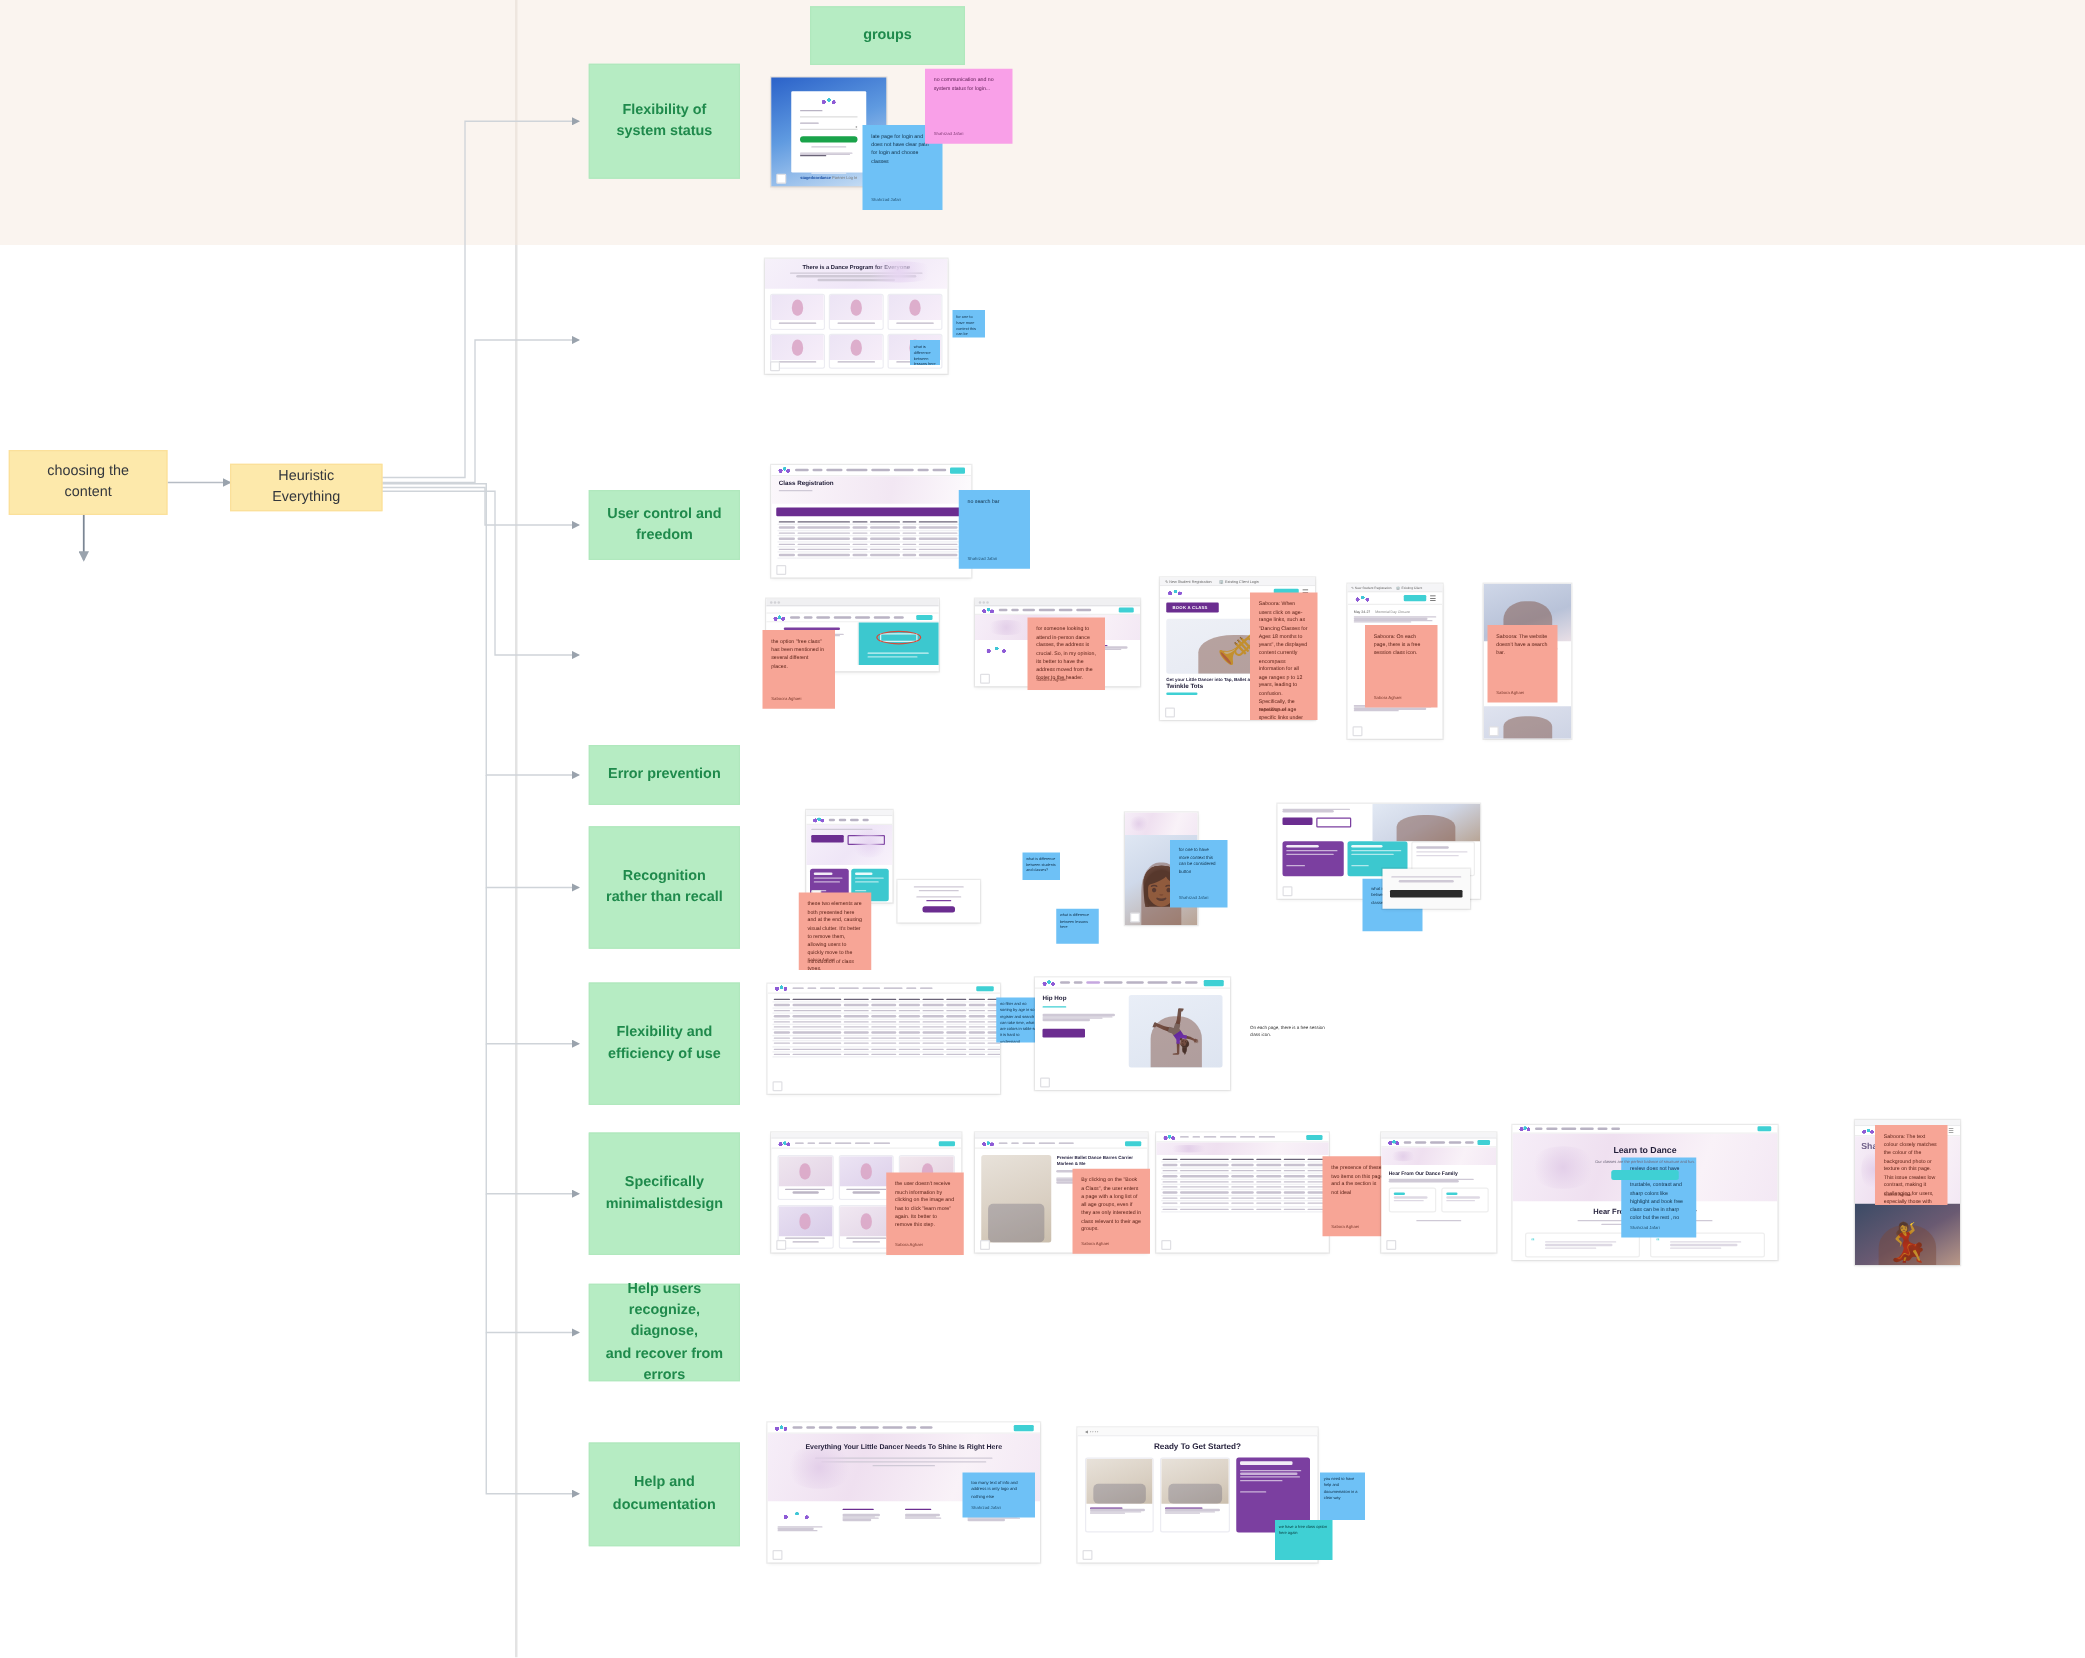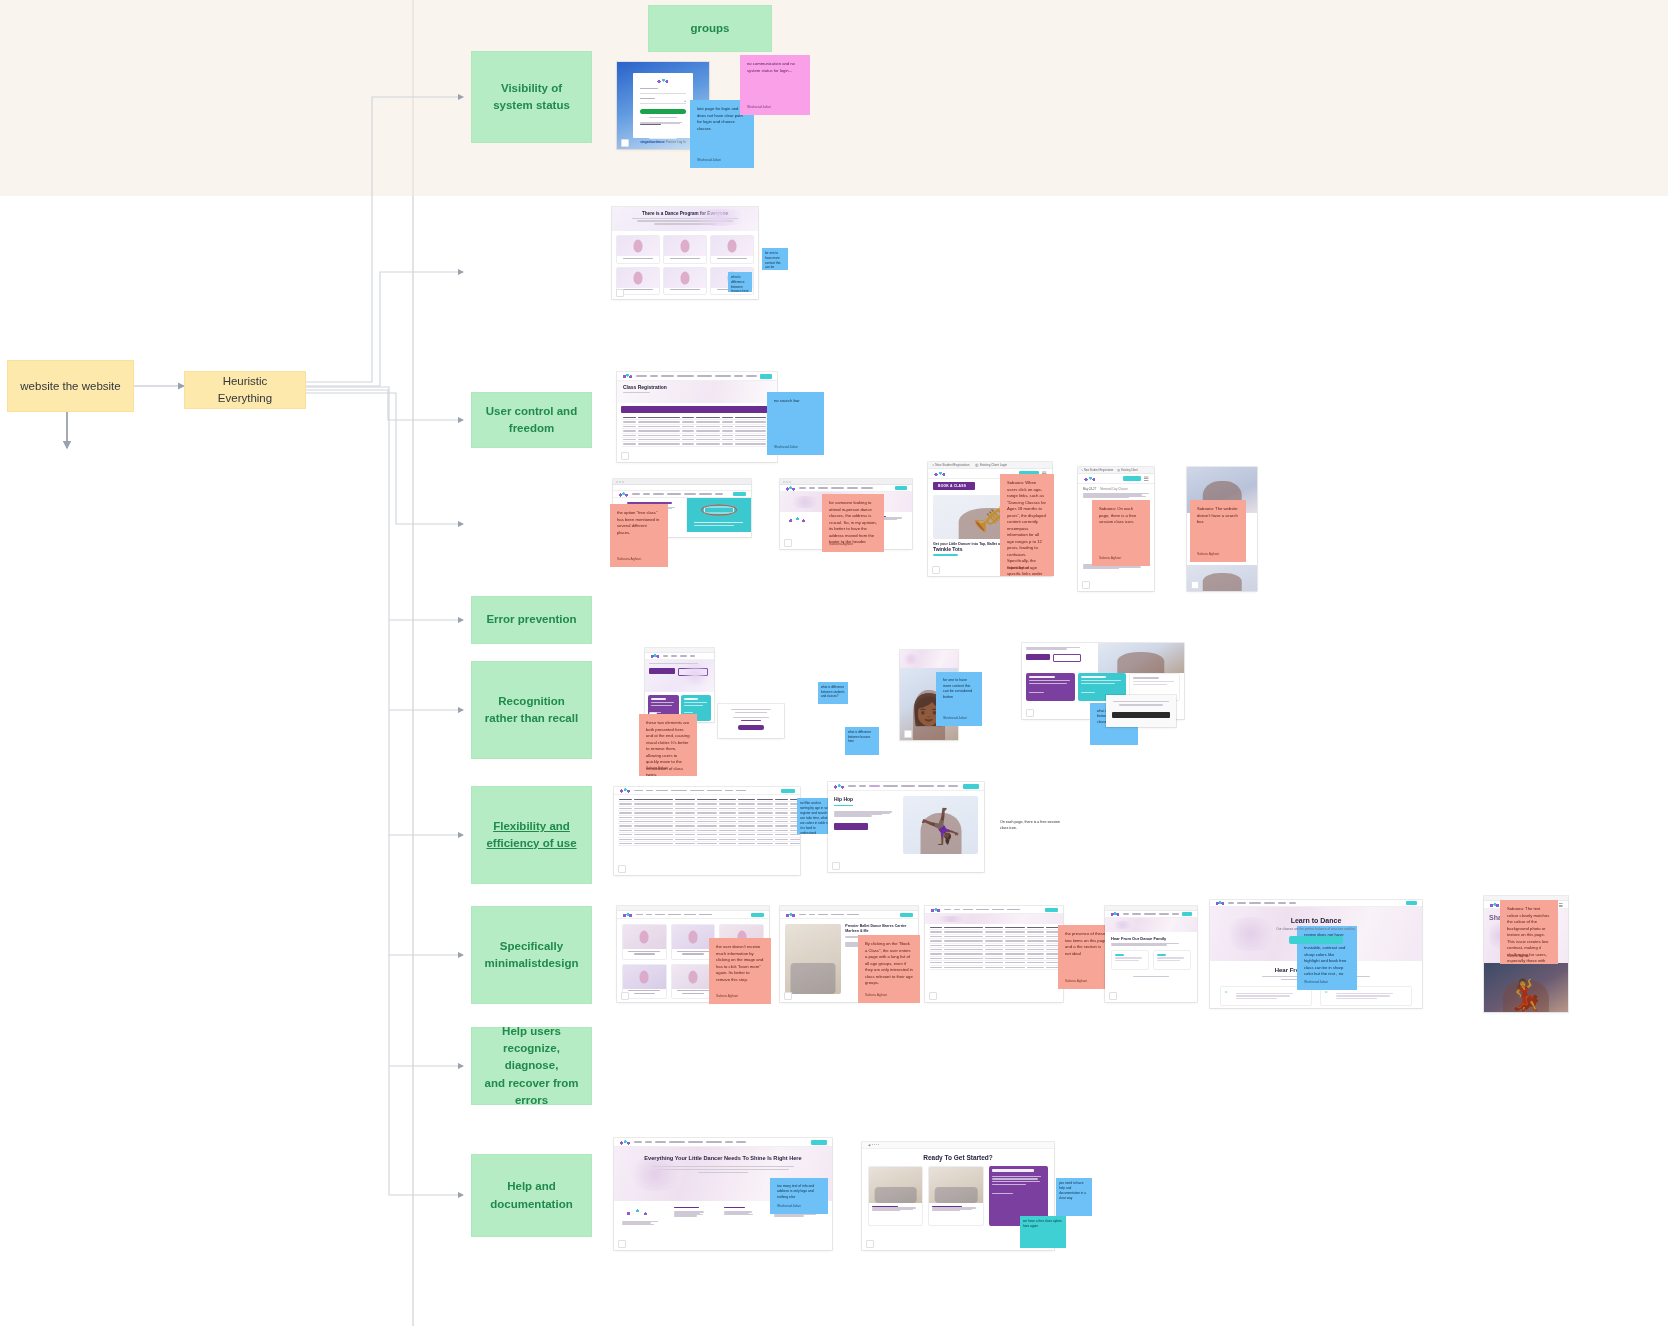--- a/index.html
+++ b/index.html
@@ -122,47 +122,47 @@
     <path d="M305,393 C345,393 358,393 396,393 L396,524 L463,524" stroke="#cfd4d9" stroke-width="1.1" fill="none" marker-end="url(#ah)"></path>
     <path d="M305,387 L389,387 L389,620 L463,620" stroke="#cfd4d9" stroke-width="1.1" fill="none" marker-end="url(#ah)"></path>
     <path d="M389,620 L389,710 L463,710" stroke="#cfd4d9" stroke-width="1.1" fill="none" marker-end="url(#ah)"></path>
     <path d="M389,710 L389,835 L463,835" stroke="#cfd4d9" stroke-width="1.1" fill="none" marker-end="url(#ah)"></path>
     <path d="M389,835 L389,955 L463,955" stroke="#cfd4d9" stroke-width="1.1" fill="none" marker-end="url(#ah)"></path>
     <path d="M389,955 L389,1066 L463,1066" stroke="#cfd4d9" stroke-width="1.1" fill="none" marker-end="url(#ah)"></path>
     <path d="M389,1066 L389,1195 L463,1195" stroke="#cfd4d9" stroke-width="1.1" fill="none" marker-end="url(#ah)"></path>
   </svg>
 
   <div class="node node-yellow" style="left:7px;top:360px;width:127px;height:52px;">
-    <span>website the website</span>
+    <span>choosing the content</span>
   </div>
 
 
   <div class="node node-yellow" style="left:184px;top:371px;width:122px;height:38px;">
     <span>Heuristic Everything</span>
   </div>
 
   <div class="node node-green example" style="left:648px;top:5px;width:124px;height:47px;">
     <span>groups</span>
   </div>
 
   <div class="node node-green" style="left:471px;top:51px;width:121px;height:92px;">
-    <span style="white-space:pre-line;">Visibility of system status</span>
+    <span style="white-space:pre-line;">Flexibility of system status</span>
   </div>
   <div class="node node-green" style="left:471px;top:392px;width:121px;height:56px;">
     <span style="white-space:pre-line;">User control and freedom</span>
   </div>
   <div class="node node-green" style="left:471px;top:596px;width:121px;height:48px;">
     <span style="white-space:pre-line;">Error prevention</span>
   </div>
   <div class="node node-green" style="left:471px;top:661px;width:121px;height:98px;">
     <span style="white-space:pre-line;">Recognition
 rather than recall</span>
   </div>
   <div class="node node-green" style="left:471px;top:786px;width:121px;height:98px;">
-    <span style="white-space:pre-line;text-decoration:underline;">Flexibility and
+    <span style="white-space:pre-line;">Flexibility and
 efficiency of use</span>
   </div>
   <div class="node node-green" style="left:471px;top:906px;width:121px;height:98px;">
     <span style="white-space:pre-line;">Specifically
 minimalistdesign</span>
   </div>
   <div class="node node-green" style="left:471px;top:1154px;width:121px;height:83px;">
     <span style="white-space:pre-line;">Help and documentation</span>
   </div>
   <div class="node node-green" style="left:471px;top:1027px;width:121px;height:78px;">

